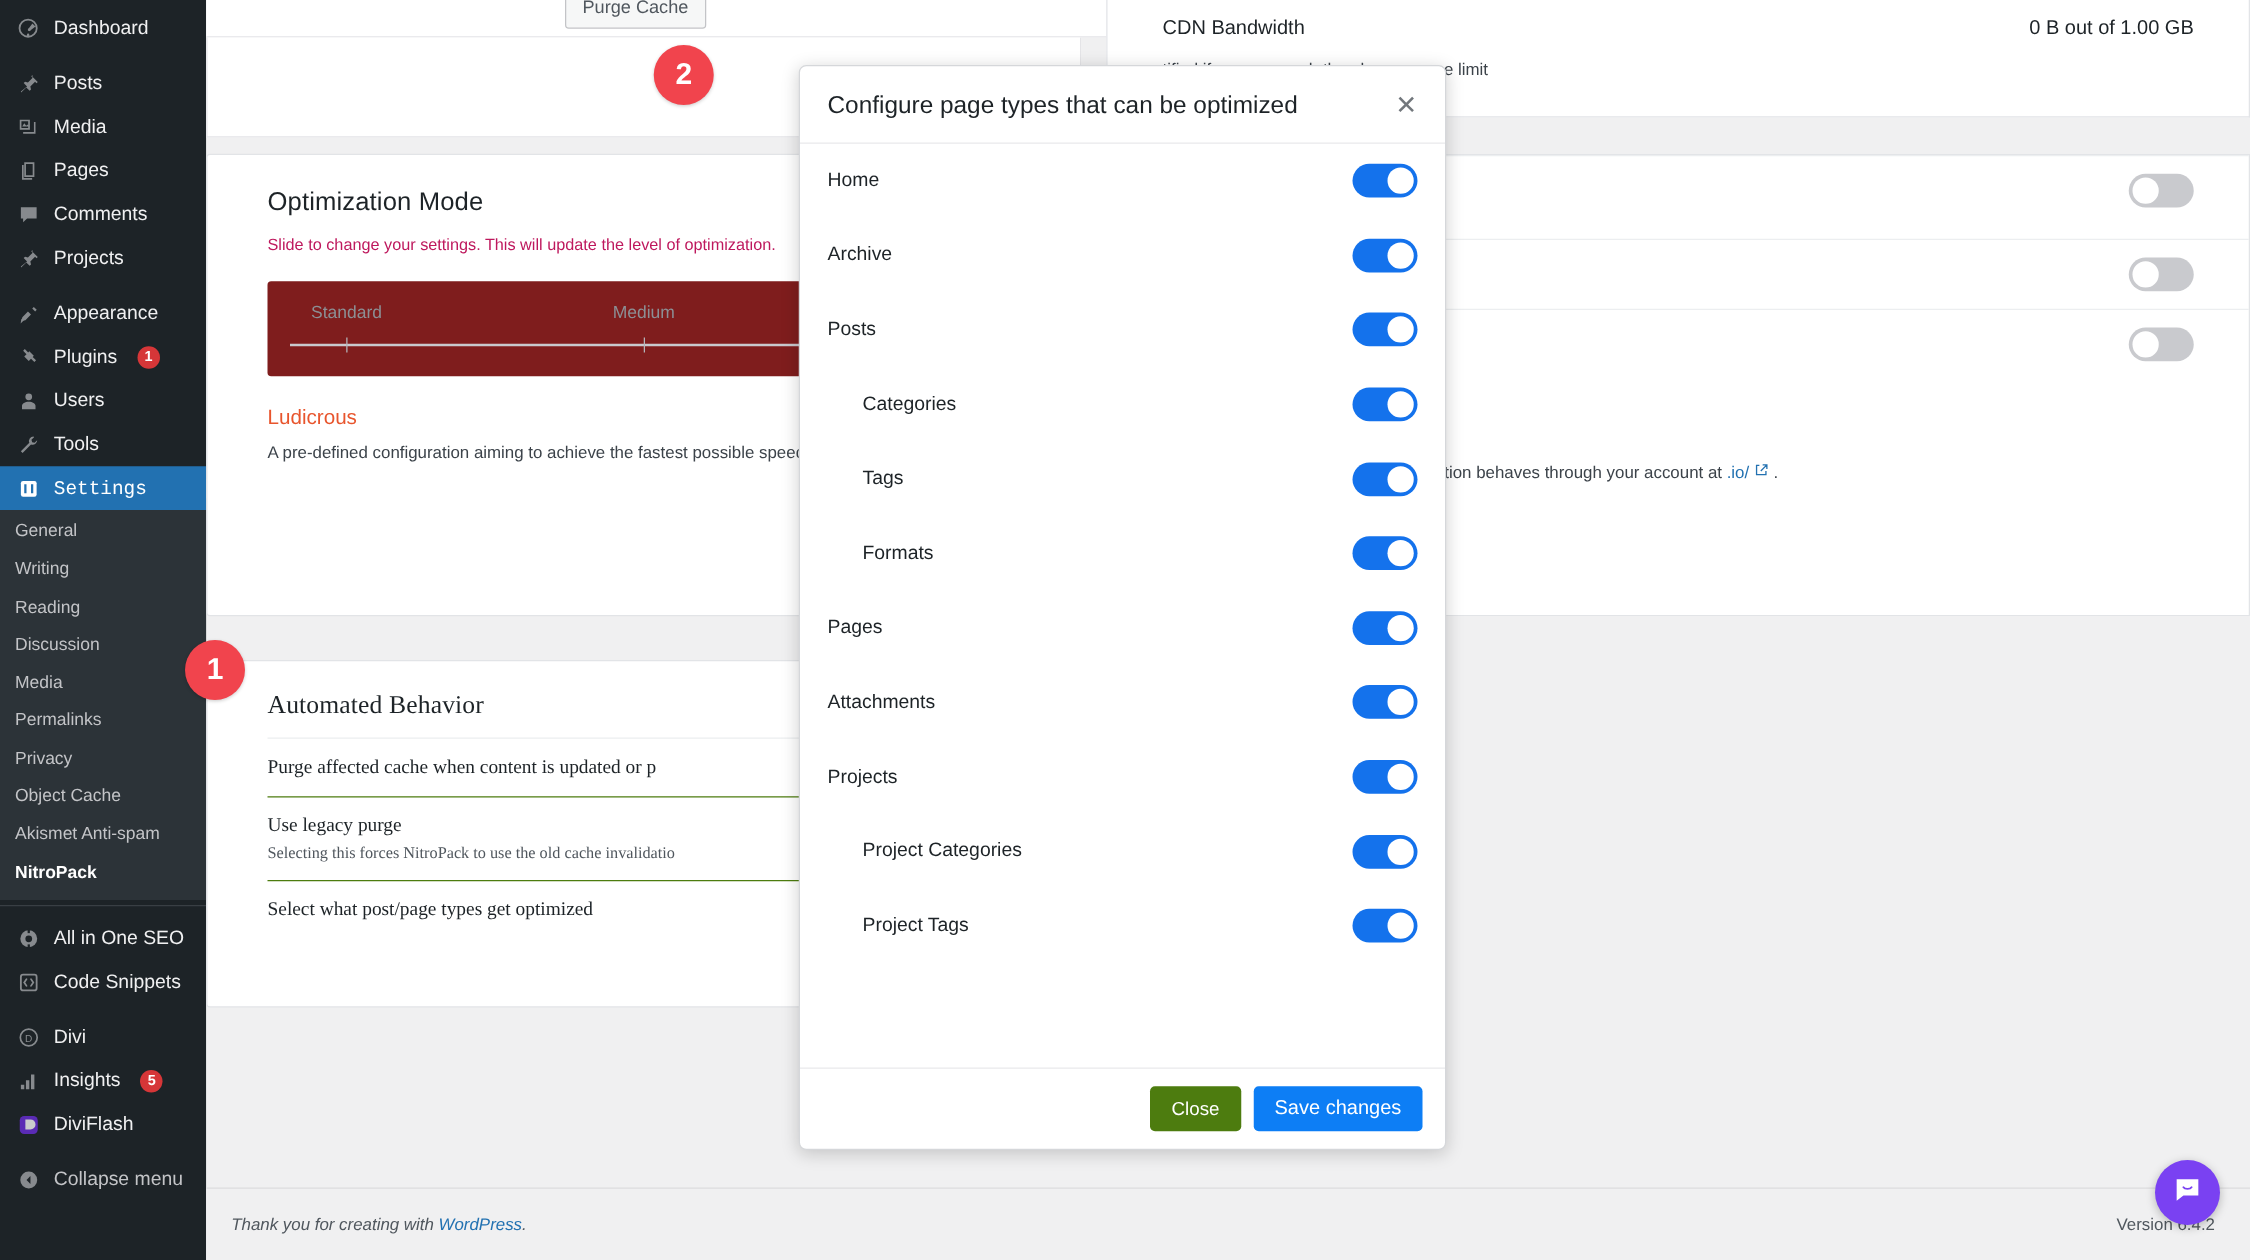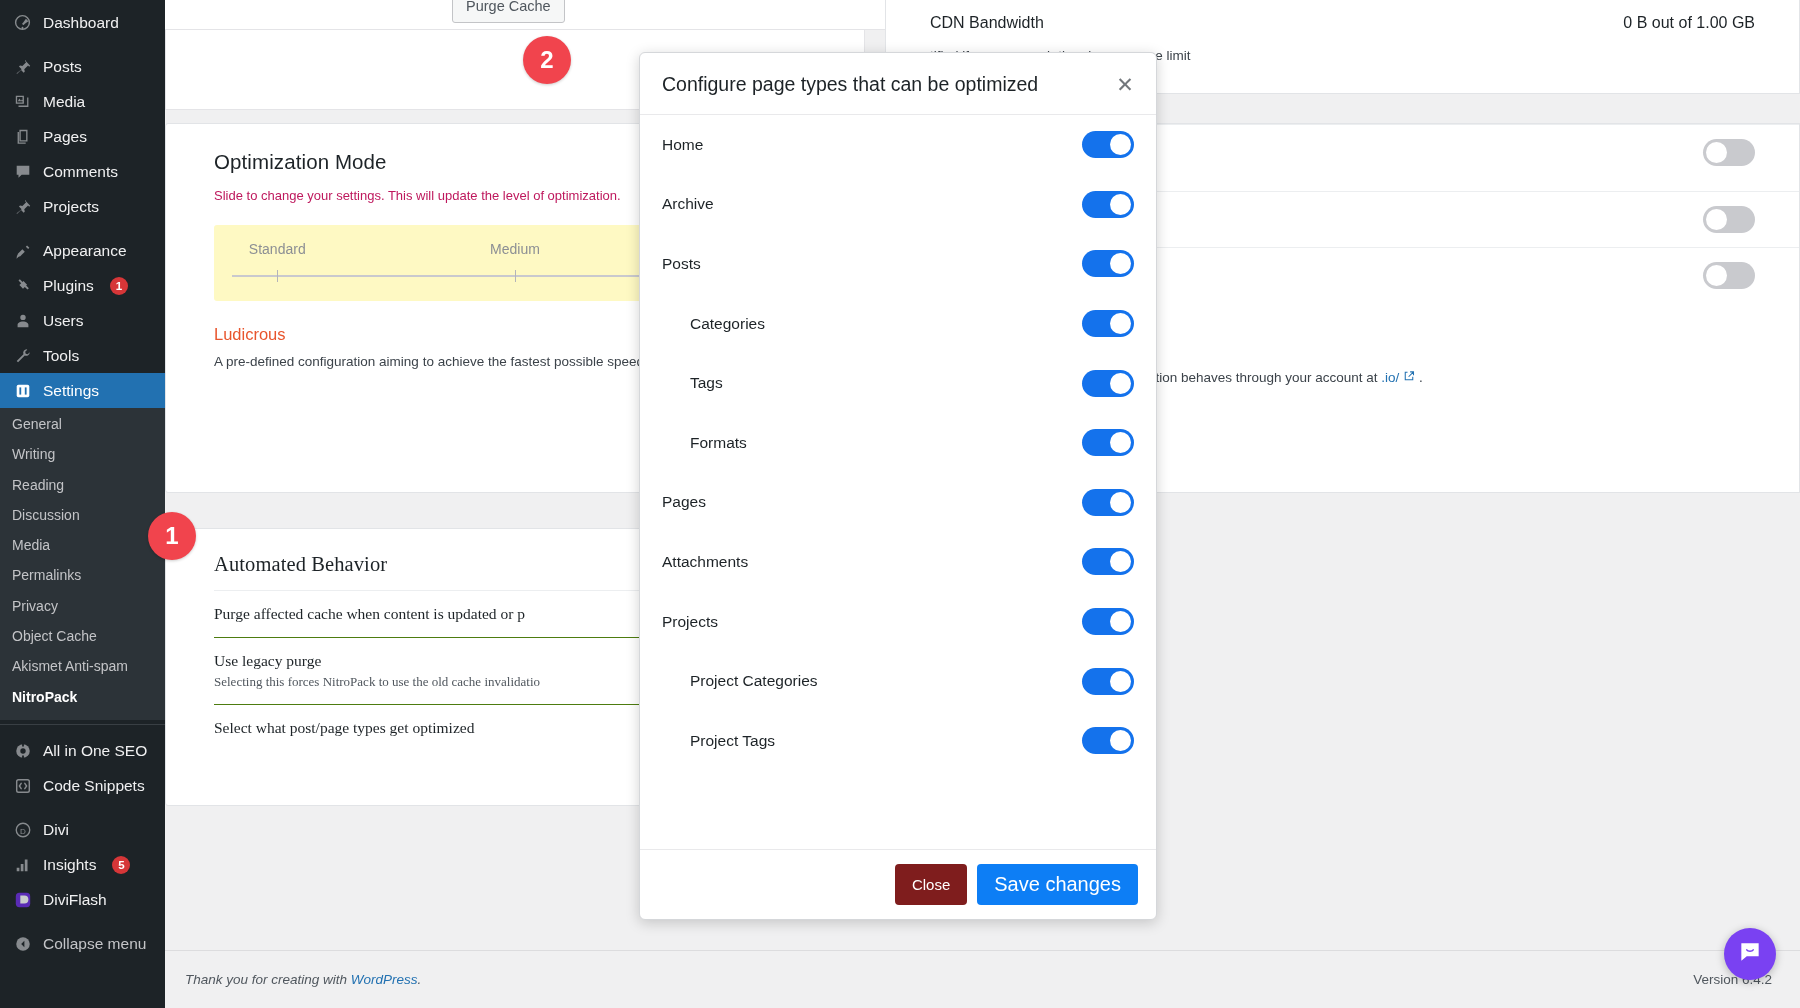--- a/index.html
+++ b/index.html
@@ -22,21 +22,21 @@
   .menu-top {
     display:flex; align-items:center; gap:10px;
     padding:0 10px 0 12px; height:35px;
     font-size:15.5px; color:#f0f0f1; cursor:pointer;
     position:relative;
   }
   .menu-top .mi { width:21px; height:21px; flex:0 0 21px; display:flex; align-items:center; justify-content:center; opacity:.77; }
   .menu-top .mi svg { display:block; }
   .menu-top.spacer-top { margin-top:9px; }
   .menu-top.current {
-    background:#2271b1; color:#fff; font-weight:400;
+    background:#2271b1; color:#fff; font-weight:400;font-family:Liberation Mono, monospace;
   }
   .menu-top.current .mi { opacity:1; }
   .menu-top.current::after {
     content:""; position:absolute; right:-8px; top:50%; transform:translateY(-50%);
     border-style:solid; border-width:8px 0 8px 8px;
     border-color:transparent transparent transparent #f0f0f1;
   }
   .menu-label { white-space:nowrap; }
   .awaiting {
     display:inline-flex; align-items:center; justify-content:center;
@@ -85,21 +85,21 @@
   #card-automated    { left:0; top:528px; width:700px; height:278px; }
 
   .card-pad { padding:26px 48px 10px 48px; }
   .card-title {
     font-size:20.5px; font-weight:400; color:#1d2327;
     margin:0 0 14px 0; letter-spacing:.1px;
   }
   .card-desc { font-size:13px; color:#be185d; margin:0; }
 
   .slider-box {
-    margin:22px 0 0 0; background:#fef9c3; border-radius:3px;
+    margin:22px 0 0 0; background:#7f1d1d; border-radius:3px;
     padding:16px 18px 24px 18px; position:relative;text-align:right;
   }
   .slider-ticks {
     display:flex; font-size:14px; color:#8c8f94; position:relative; height:20px;
   }
   .slider-ticks span { position:absolute; transform:translateX(-50%); white-space:nowrap; }
   .slider-track {
     position:relative; height:2px; background:#c9c9ce; margin-top:14px;
   }
   .slider-track i {
@@ -195,26 +195,26 @@
     display:flex; align-items:center; justify-content:space-between;
     height:59.6px;
   }
   .mrow .mlabel { font-size:15.5px; color:#1d2327; }
   .mrow.indent .mlabel { padding-left:28px; }
   .modal-foot {
     flex:0 0 auto; border-top:1px solid #e9e9eb;
     padding:14px 18px; display:flex; justify-content:flex-end; gap:10px;
   }
   .btn-close {
-    background:#7f1d1d; color:#fff; border:none; border-radius:4px;
+    background:#4d7c0f; color:#fff; border:none; border-radius:4px;
     padding:9px 17px; font-size:15px; cursor:pointer;
   }
   .btn-save {
     background:#0d7ef5; color:#fff; border:none; border-radius:4px;
-    padding:9px 17px; font-size:20px; cursor:pointer;
+    padding:9px 17px; font-size:16px; cursor:pointer;
   }
 
   
   .step {
     position:absolute; width:48px; height:48px; border-radius:50%;
     background:#f1444d; color:#fff;
     display:flex; align-items:center; justify-content:center;
     font-size:24px; font-weight:600; z-index:60;
     box-shadow:0 1px 3px rgba(0,0,0,.2);
   }

